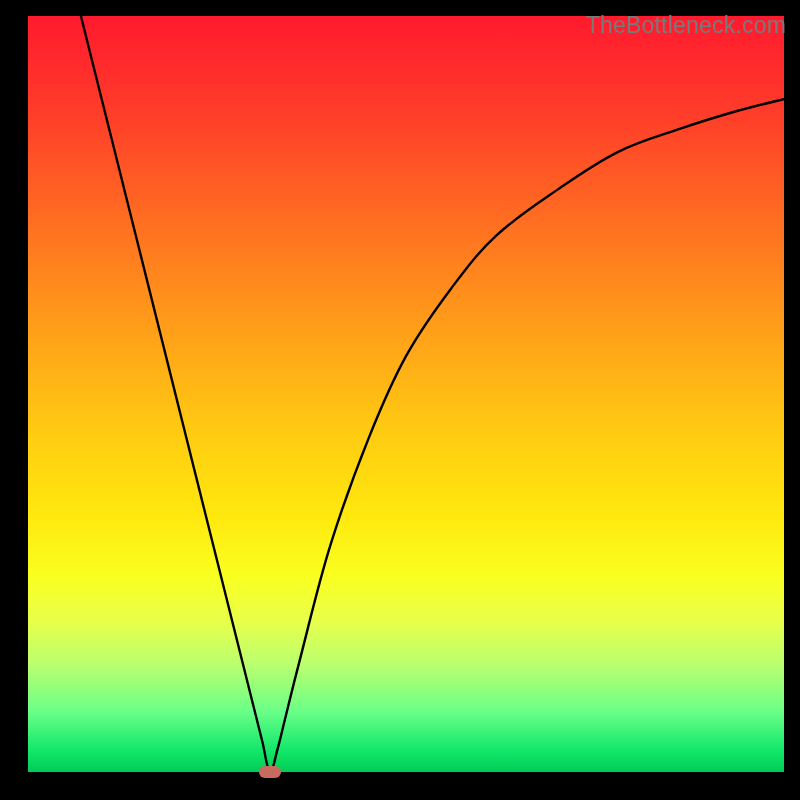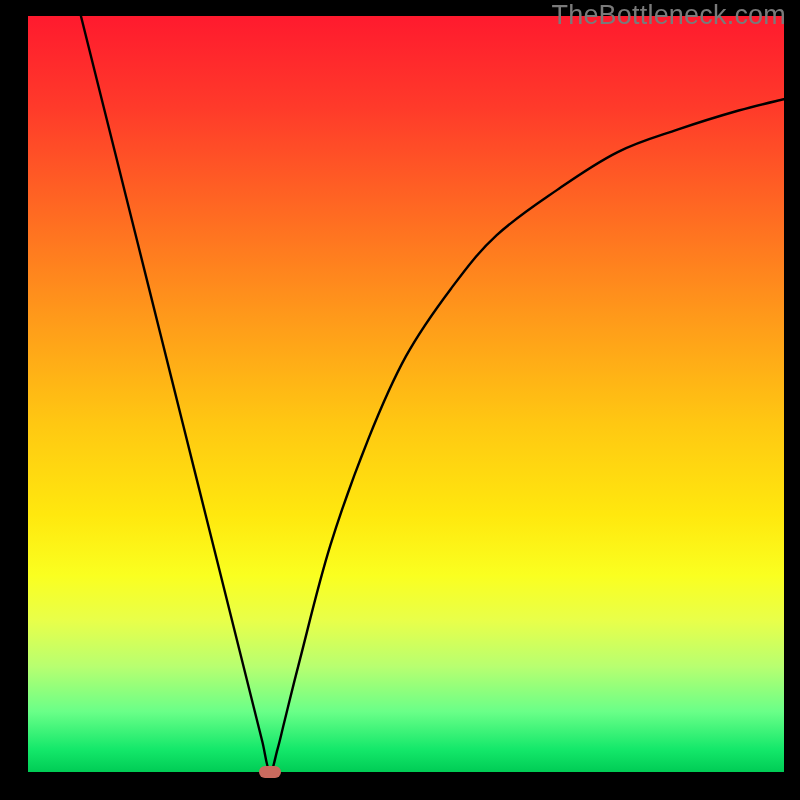--- a/index.html
+++ b/index.html
@@ -40,24 +40,24 @@
   .marker {
     position: absolute;
     width: 22px;
     height: 12px;
     border-radius: 6px;
     background: #c96a5e;
     transform: translate(-50%, -50%);
   }
   .watermark {
     position: absolute;
-    top: 0px;
+    top: 12px;
     right: 14px;
     font-family: Arial, Helvetica, sans-serif;
-    font-size: 27px;
+    font-size: 23px;
     font-weight: 400;
     color: #7a7a7a;
     letter-spacing: 0.2px;
   }
 </style>
 </head>
 <body>
 
 <div class="frame">
   <div class="plot-area">

